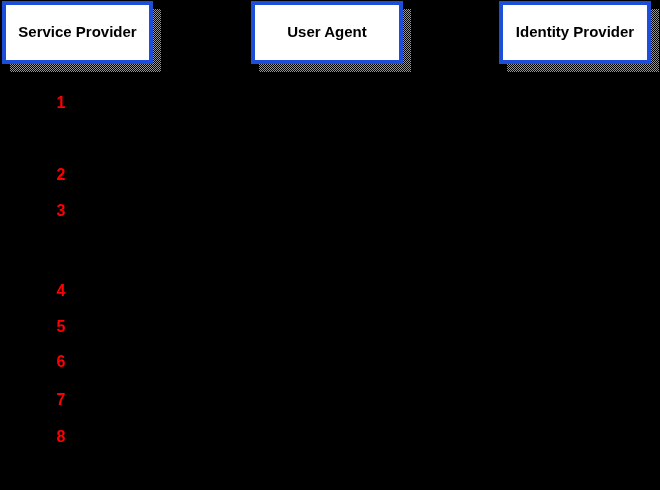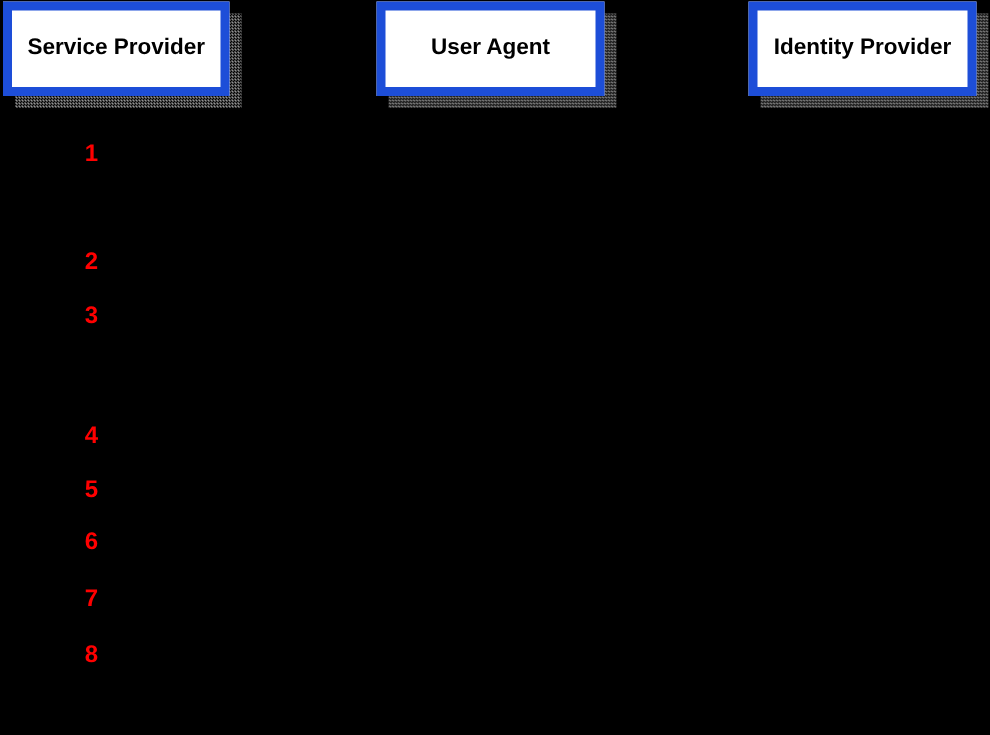--- a/index.html
+++ b/index.html
@@ -24,21 +24,21 @@
   .shadow-1 { left: 10px;  top: 9px; width: 151px; height: 63px; }
   .shadow-2 { left: 259px; top: 9px; width: 152px; height: 63px; }
   .shadow-3 { left: 507px; top: 9px; width: 152px; height: 63px; }
 
   .actor-box {
     position: absolute;
     top: 1px;
     height: 63px;
     box-sizing: border-box;
     background: #FFFFFF;
-    border: 6px solid #1d4ed8;
+    border: 4px solid #1d4ed8;
     display: flex;
     align-items: center;
     justify-content: center;
   }
   .actor-box .actor-label {
     font-weight: bold;
     font-size: 15px;
     color: #000000;
     white-space: nowrap;
     position: relative;

